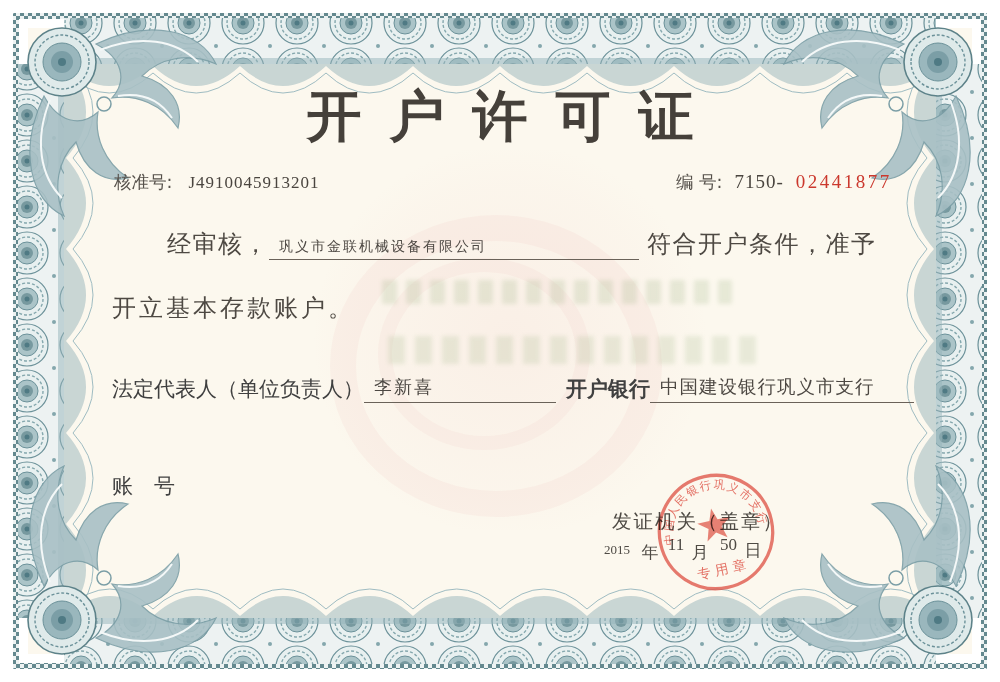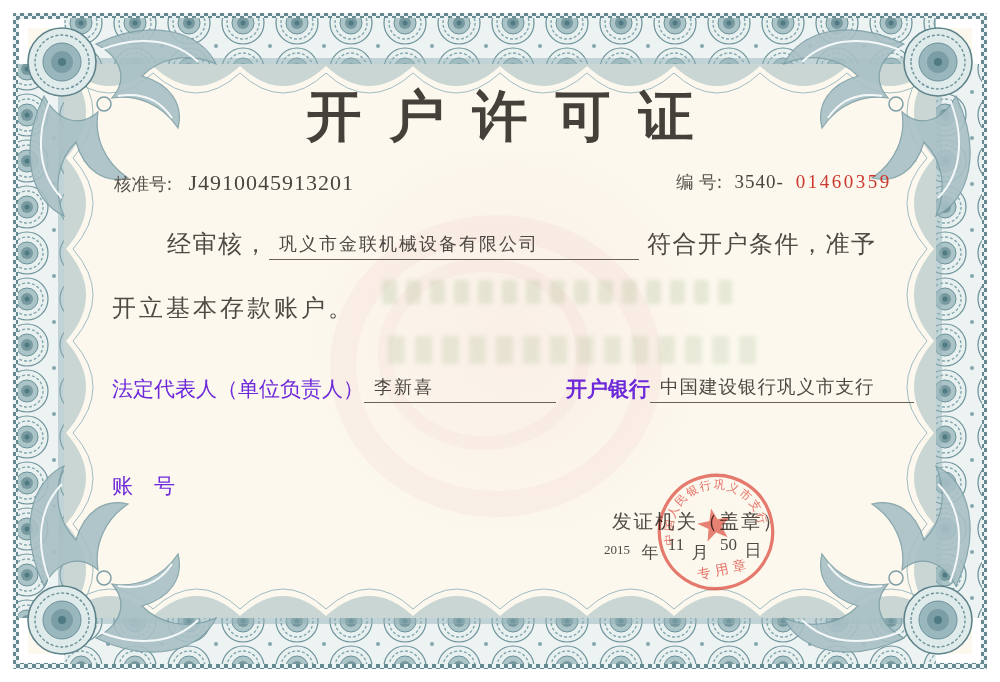--- a/index.html
+++ b/index.html
@@ -24,31 +24,31 @@
   .content{position:absolute;inset:0;z-index:2;}
   .title{
     position:absolute;top:80px;left:0;right:0;text-align:center;
     font-family:Liberation Mono, monospace;font-weight:700;
     font-size:55px;letter-spacing:28px;padding-left:28px;color:#45403a;
   }
   .row{position:absolute;display:flex;align-items:flex-end;white-space:nowrap;}
   .lbl{font-size:17.5px;color:#55504a;}
   .serif{font-family:"Liberation Serif","DejaVu Serif",serif;}
   .approval-row{left:114px;top:170px;gap:16px;align-items:baseline;}
-  .approval-val{font-size:22px;letter-spacing:1px;color:#4a453f;}
+  .approval-val{font-size:17px;letter-spacing:1px;color:#4a453f;}
   .serial-row{left:676px;top:170px;gap:12px;align-items:baseline;}
   .serial-prefix{font-size:19px;letter-spacing:1px;color:#4a453f;}
   .serial-num{font-size:19px;letter-spacing:2.5px;color:#cb382d;}
   .para1{left:167px;top:228px;}
   .big{font-size:24px;color:#4e4943;letter-spacing:1.5px;}
   .ufield{display:inline-block;border-bottom:1.5px solid #6a6259;padding:0 0 3px 10px;}
-  .company-f{width:360px;font-size:18px;letter-spacing:2px;}
+  .company-f{width:360px;font-size:14px;letter-spacing:2px;}
   .para2{left:112px;top:292px;}
   .row3{left:112px;top:374px;}
-  .mid{font-size:21px;color:#6d28d9;}
+  .mid{font-size:21px;color:#404040;}
   .name-f{width:182px;font-size:18px;letter-spacing:2px;}
   .bank-lbl{margin-left:10px;font-weight:700;}
   .bank-f{width:254px;font-size:18.5px;letter-spacing:1px;}
   .row4{left:112px;top:444px;margin-top:28px;}
   .acct-f{width:306px;font-size:19px;letter-spacing:1.5px;}
   .issuer{position:absolute;left:612px;top:508px;font-size:19.5px;letter-spacing:2px;color:#4e4a44;}
   .dateline{position:absolute;left:604px;top:537px;font-size:17px;color:#4e4a44;}
   .dateline span{position:relative;display:inline-block;}
   .d-num{font-family:"Liberation Serif","DejaVu Serif",serif;}
   .d-y{font-size:13px;top:0;}
@@ -141,22 +141,22 @@
 
     <div class="title">开户许可证</div>
 
     <div class="row approval-row">
       <span class="lbl">核准号:</span>
       <span class="serif approval-val">J4910045913201</span>
     </div>
 
     <div class="row serial-row">
       <span class="lbl">编 号:</span>
-      <span class="serif serial-prefix">3540-</span>
-      <span class="serif serial-num">01460359</span>
+      <span class="serif serial-prefix">7150-</span>
+      <span class="serif serial-num">02441877</span>
     </div>
 
     <div class="row para1">
       <span class="big">经审核，</span>
       <span class="ufield company-f">巩义市金联机械设备有限公司</span>
       <span class="big" style="margin-left:8px">符合开户条件，准予</span>
     </div>
 
     <div class="row para2">
       <span class="big" style="letter-spacing:3px">开立基本存款账户。</span>

